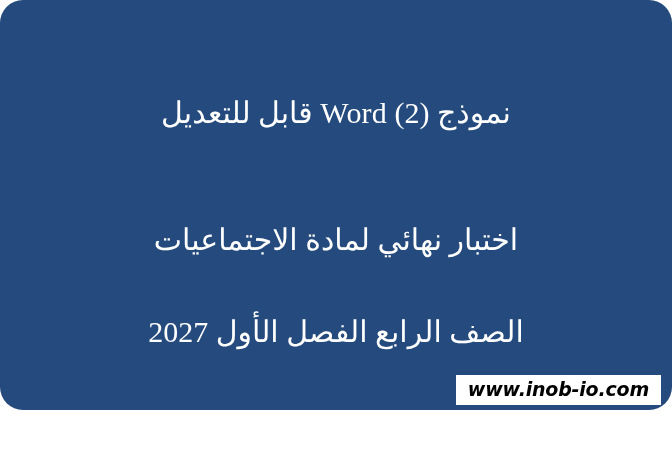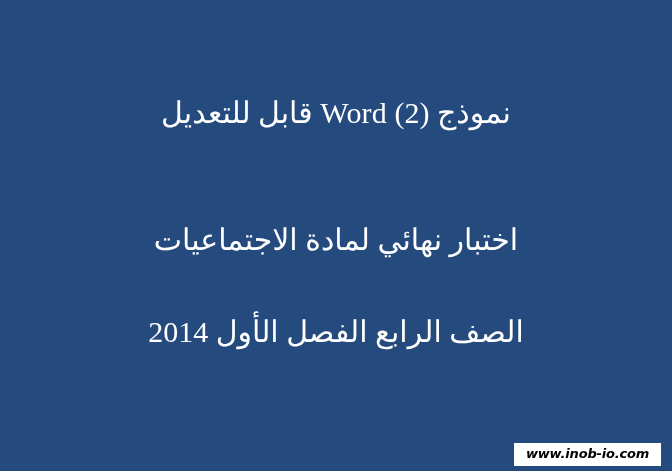--- a/index.html
+++ b/index.html
@@ -10,23 +10,24 @@
   body {
     width: 672px;
     height: 471px;
     overflow: hidden;
     font-family: "Liberation Serif", "DejaVu Serif", serif;
   }
 
   #banner {
     position: relative;
     width: 672px;
-    height: 471px;
+    height: 410px;
     background: #254a7d;
     overflow: hidden;
+    border-radius: 23px;
   }
 
   #title-block {
     position: absolute;
     left: 0;
     right: 0;
     top: 96px;
     display: flex;
     flex-direction: column;
     align-items: center;
@@ -58,42 +59,42 @@
     background: #ffffff;
     padding: 4px 12px 5px 12px;
     display: flex;
     align-items: center;
     justify-content: center;
   }
 
   #watermark-text {
     color: #000000;
     font-family: "DejaVu Sans", "Liberation Sans", sans-serif;
-    font-size: 13px;
+    font-size: 19px;
     font-weight: 700;
     font-style: italic;
     letter-spacing: -0.2px;
     direction: ltr;
     unicode-bidi: embed;
     white-space: nowrap;
     line-height: 1.1;
   }
 </style>
 </head>
 <body>
 
 <div id="banner">
 
   <div id="title-block">
 
     <div class="title-line line-1">نموذج (2) Word قابل للتعديل</div>
 
     <div class="title-line line-2">اختبار نهائي لمادة الاجتماعيات</div>
 
-    <div class="title-line line-3">الصف الرابع الفصل الأول 2014</div>
+    <div class="title-line line-3">الصف الرابع الفصل الأول 2027</div>
 
   </div>
 
   <div id="watermark">
     <span id="watermark-text">www.inob-io.com</span>
   </div>
 
 </div>
 
 </body></html>

